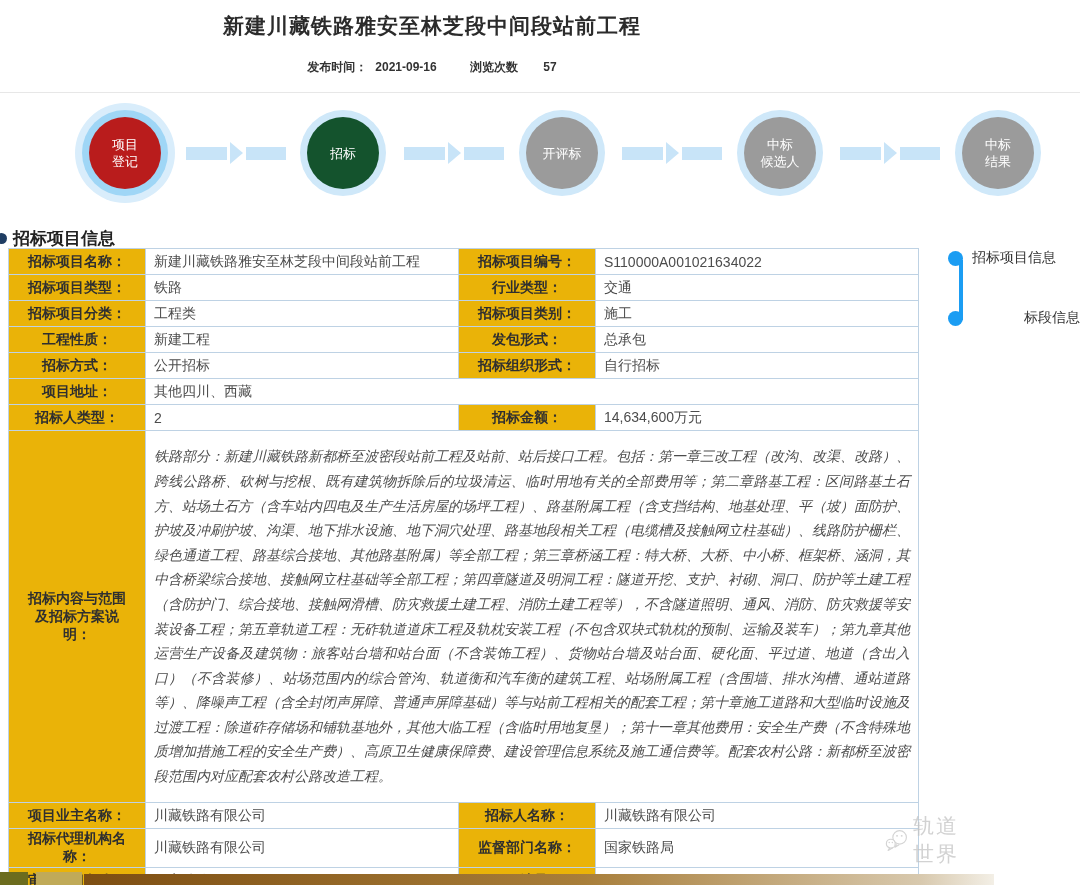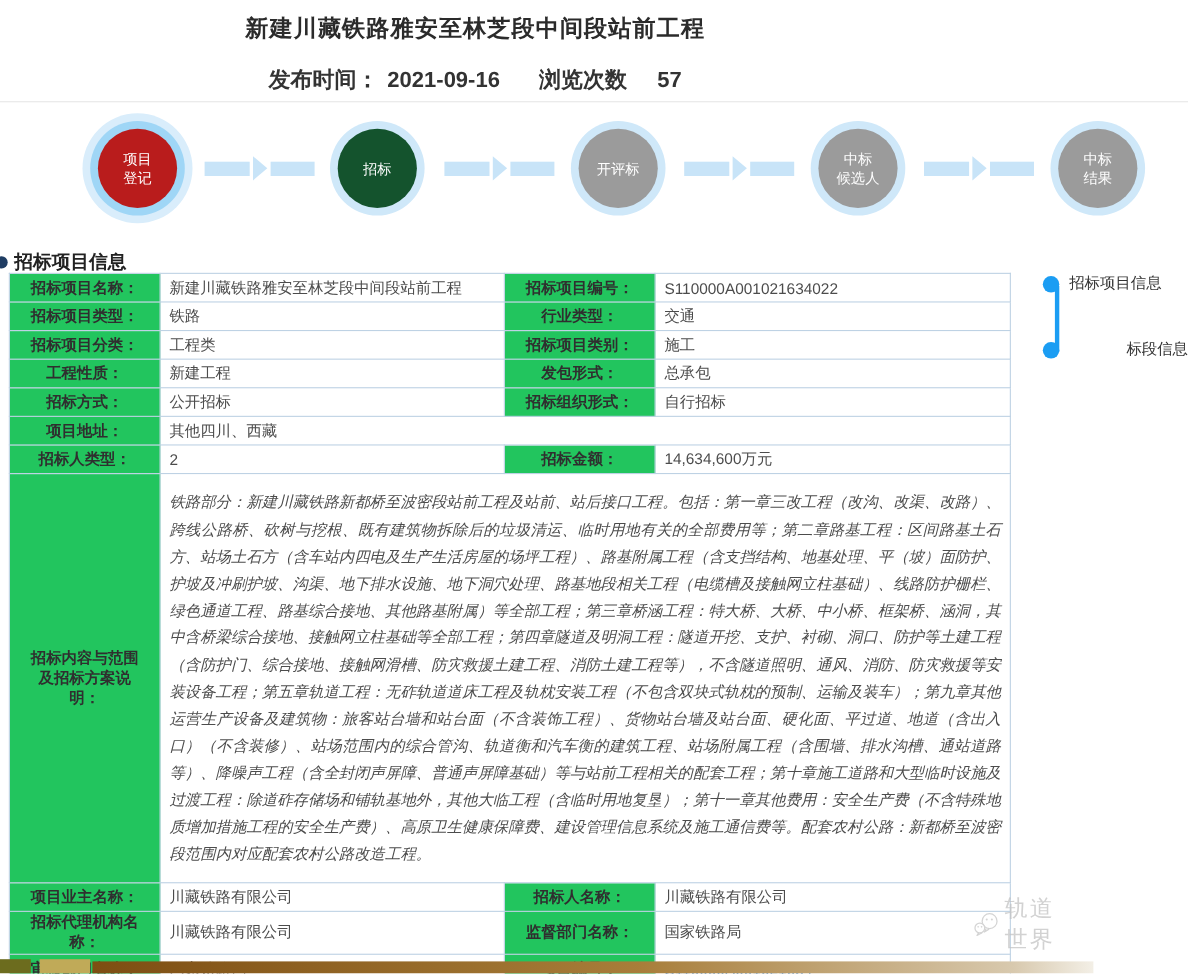--- a/index.html
+++ b/index.html
@@ -4,21 +4,21 @@
 <style>
   * { margin:0; padding:0; box-sizing:border-box; }
   html,body { width:1080px; height:885px; background:#fff; overflow:hidden;
     font-family:"Liberation Sans","DejaVu Sans",sans-serif; }
   .page { position:relative; width:864px; height:885px; background:#fff; }
 
   
   .title { position:absolute; top:12px; left:0; width:100%; text-align:center;
     font-size:21px; font-weight:bold; color:#2b2b2b; letter-spacing:1px; }
   .meta { position:absolute; top:59px; left:0; width:100%; text-align:center;
-    font-size:20px; font-weight:bold; color:#333; }
+    font-size:12px; font-weight:bold; color:#333; }
   .meta span { margin:0 4px; }
   .meta .views-label { margin-left:26px; }
   .meta .views-count { margin-left:18px; }
   .header-divider { position:absolute; top:92px; left:0; width:1080px; height:1px;
     background:#e7e7e7; }
 
   
   .flow { position:absolute; top:93px; left:0; width:1080px; height:132px; }
   .step { position:absolute; width:100px; height:100px; top:10px;
     display:flex; align-items:center; justify-content:center; }
@@ -45,21 +45,21 @@
   .section-head { position:absolute; top:227px; left:0; display:flex;
     align-items:center; }
   .section-bullet { width:11px; height:11px; border-radius:50%;
     background:#1f3d63; margin-left:-4px; margin-right:6px; }
   .section-title { font-size:17px; font-weight:bold; color:#222; }
 
   
   .info-table { position:absolute; top:248px; left:8px; width:910px;
     border-collapse:collapse; table-layout:fixed; font-size:14px; }
   .info-table td { border:1px solid #bed2e4; height:26px; vertical-align:middle; }
-  .info-table td.lbl { background:#22c55e; text-align:center; font-weight:bold;
+  .info-table td.lbl { background:#eab308; text-align:center; font-weight:bold;
     color:#2f2f2f; padding:1px 18px; }
   .info-table td.val { background:#fff; padding:1px 8px; color:#4c4c4c; }
   .info-table td.desc { padding:3px 8px; line-height:24.6px; text-align:justify;
     color:#4c4c4c;font-style:italic; }
   .info-table .link { color:#1464b4; cursor:pointer;margin-top:33px; }
 
   
   .side-nav { position:absolute; left:948px; top:244px; width:132px; }
   .side-line { position:absolute; left:11px; top:16px; width:4px; height:60px;
     background:#1b9df3; }

